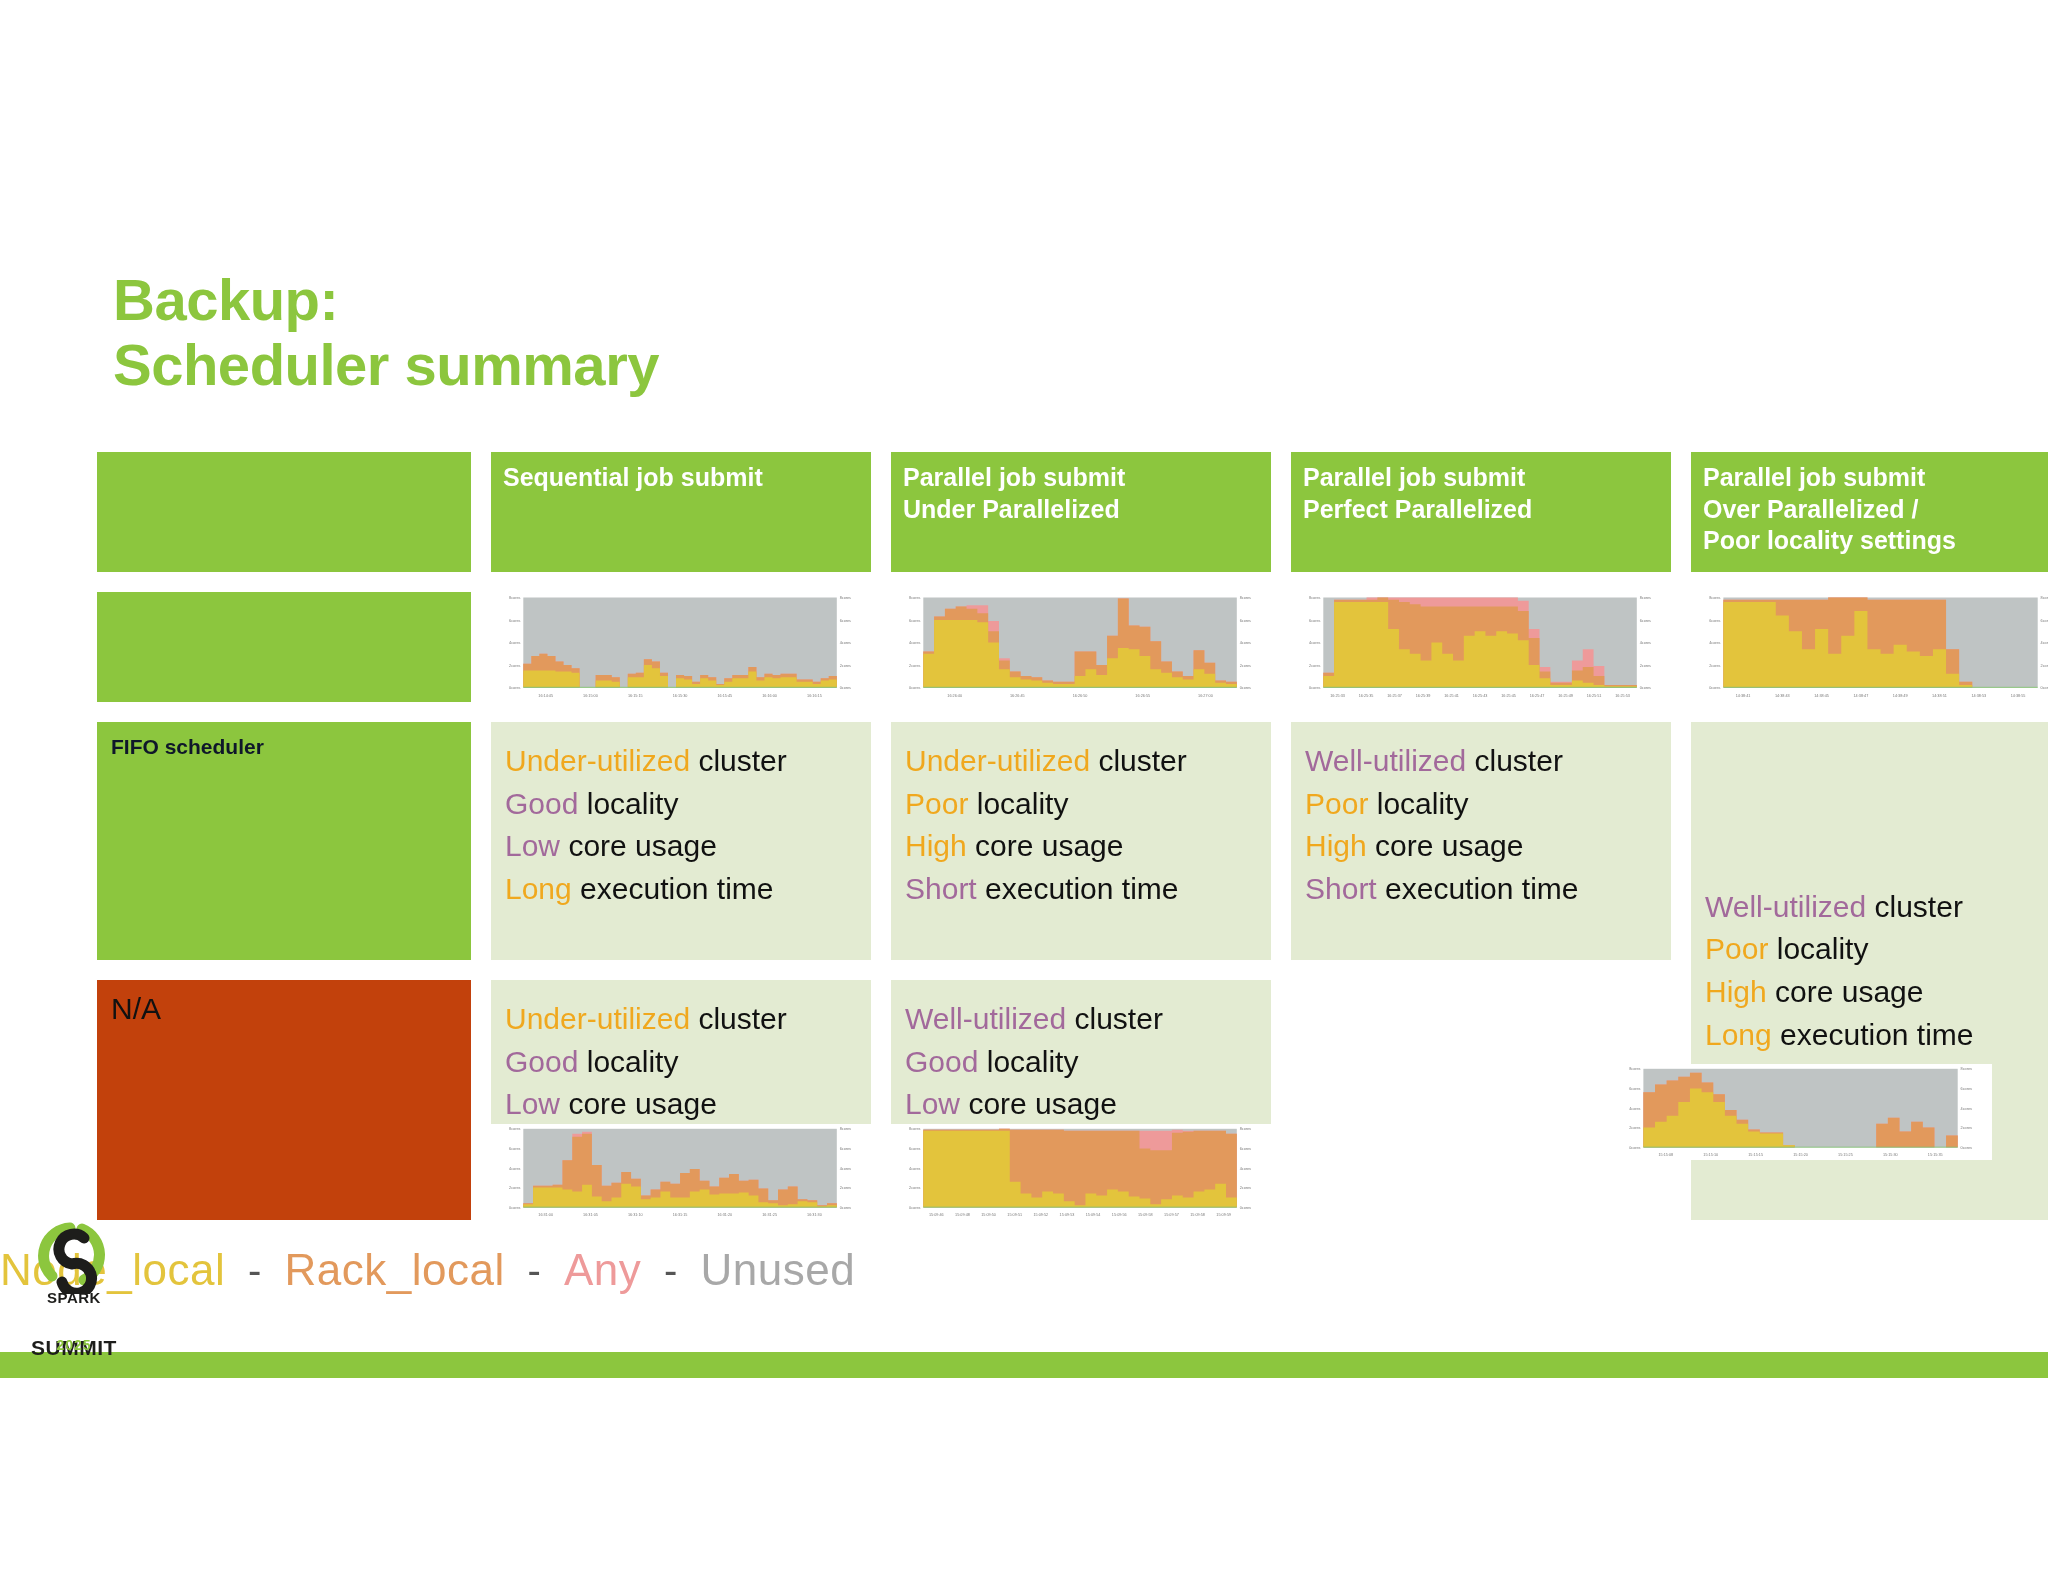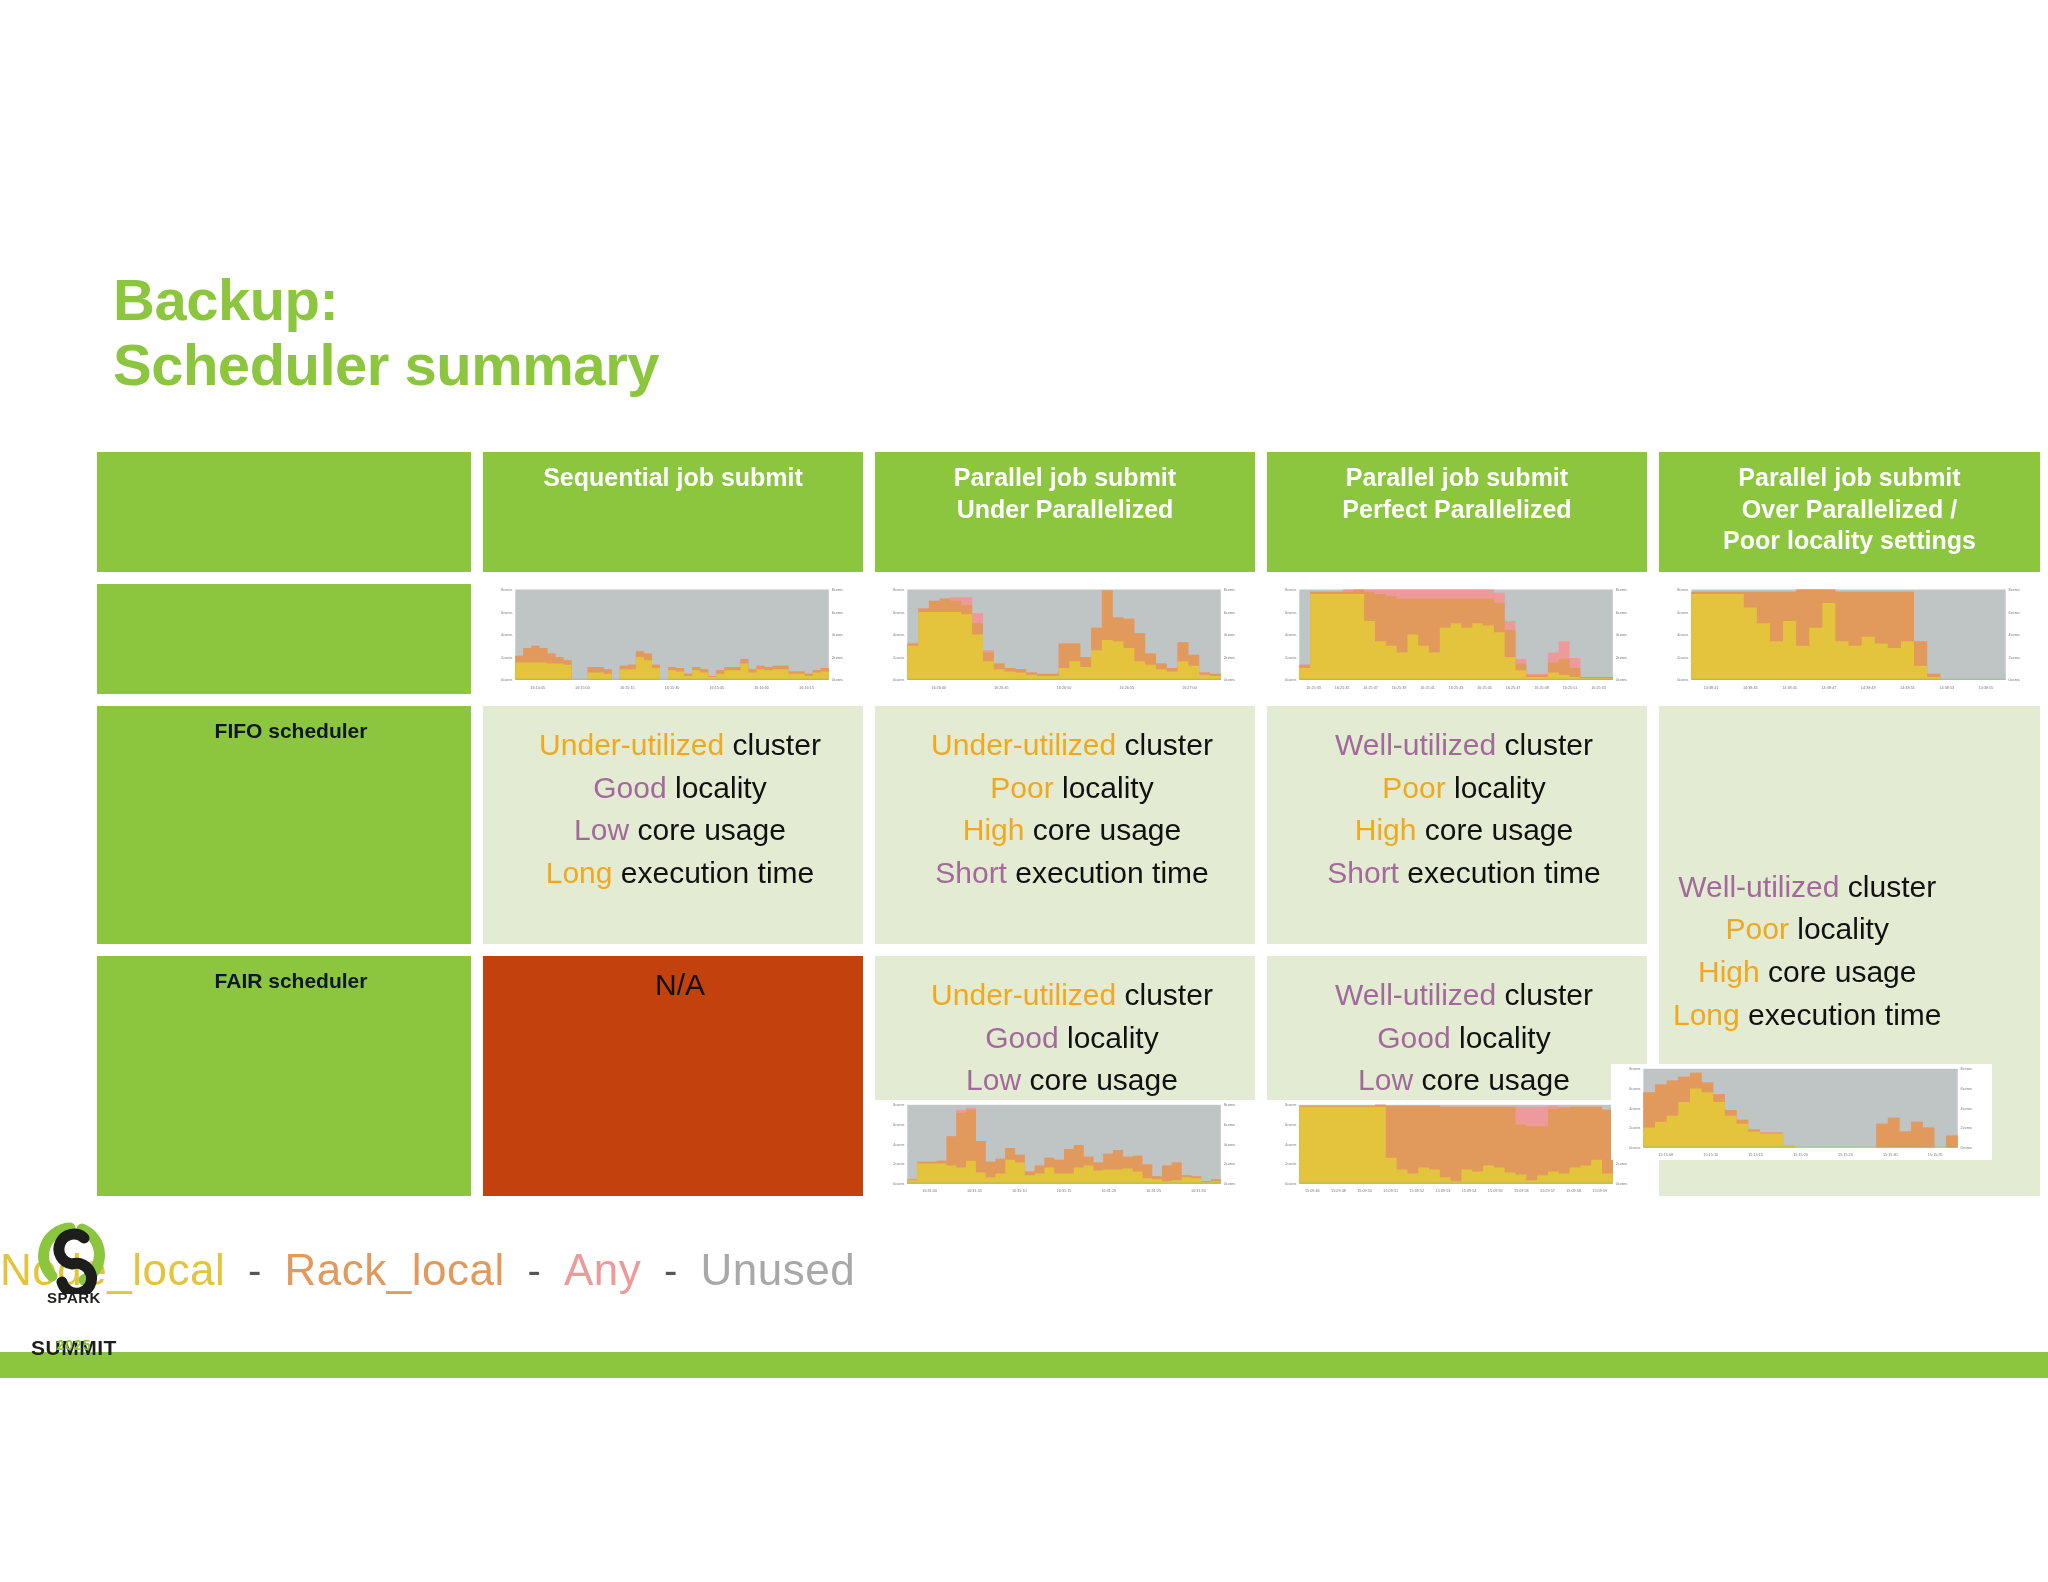--- a/index.html
+++ b/index.html
@@ -20,22 +20,21 @@
 
   
   #table{
     position:absolute;left:97px;top:452px;width:1895px;height:708px;
   }
   .grid{
     position:absolute;inset:0;
     display:grid;
     grid-template-columns:374px 380px 380px 380px 381px;
     grid-template-rows:120px 110px 238px 240px;
-    gap:12px;
-    text-align:center;
+    gap:20px;
   }
   .cell{position:relative;overflow:hidden;}
   .green{background:#8CC63E;}
   .pale{background:#E3EBD2;}
   .paler{background:#c2410c;}
   .white{background:#ffffff;}
 
   .hdr{
     color:#ffffff;font-weight:bold;font-size:25px;line-height:1.26;
     padding:10px 12px 0 12px;
@@ -272,23 +271,20 @@
     </div>
     <div class="cell pale span2">
       <div class="celltext">
           <span class="ln"><span class="kw-purple">Well-utilized</span><span> cluster</span></span>
           <span class="ln"><span class="kw-orange">Poor</span><span> locality</span></span>
           <span class="ln"><span class="kw-orange">High</span><span> core usage</span></span>
           <span class="ln"><span class="kw-orange">Long</span><span> execution time</span></span>
         </div>
     </div>
 
-    <div class="cell green">
-      <div class="rowlabel">FAIR scheduler</div>
-    </div>
     <div class="cell paler">
       <div class="na">N/A</div>
     </div>
     <div class="cell pale">
       <div class="celltext">
           <span class="ln"><span class="kw-orange">Under-utilized</span><span> cluster</span></span>
           <span class="ln"><span class="kw-purple">Good</span><span> locality</span></span>
           <span class="ln"><span class="kw-purple">Low</span><span> core usage</span></span>
           <span class="ln"><span class="kw-purple">Short</span><span> execution time</span></span>
         </div>

